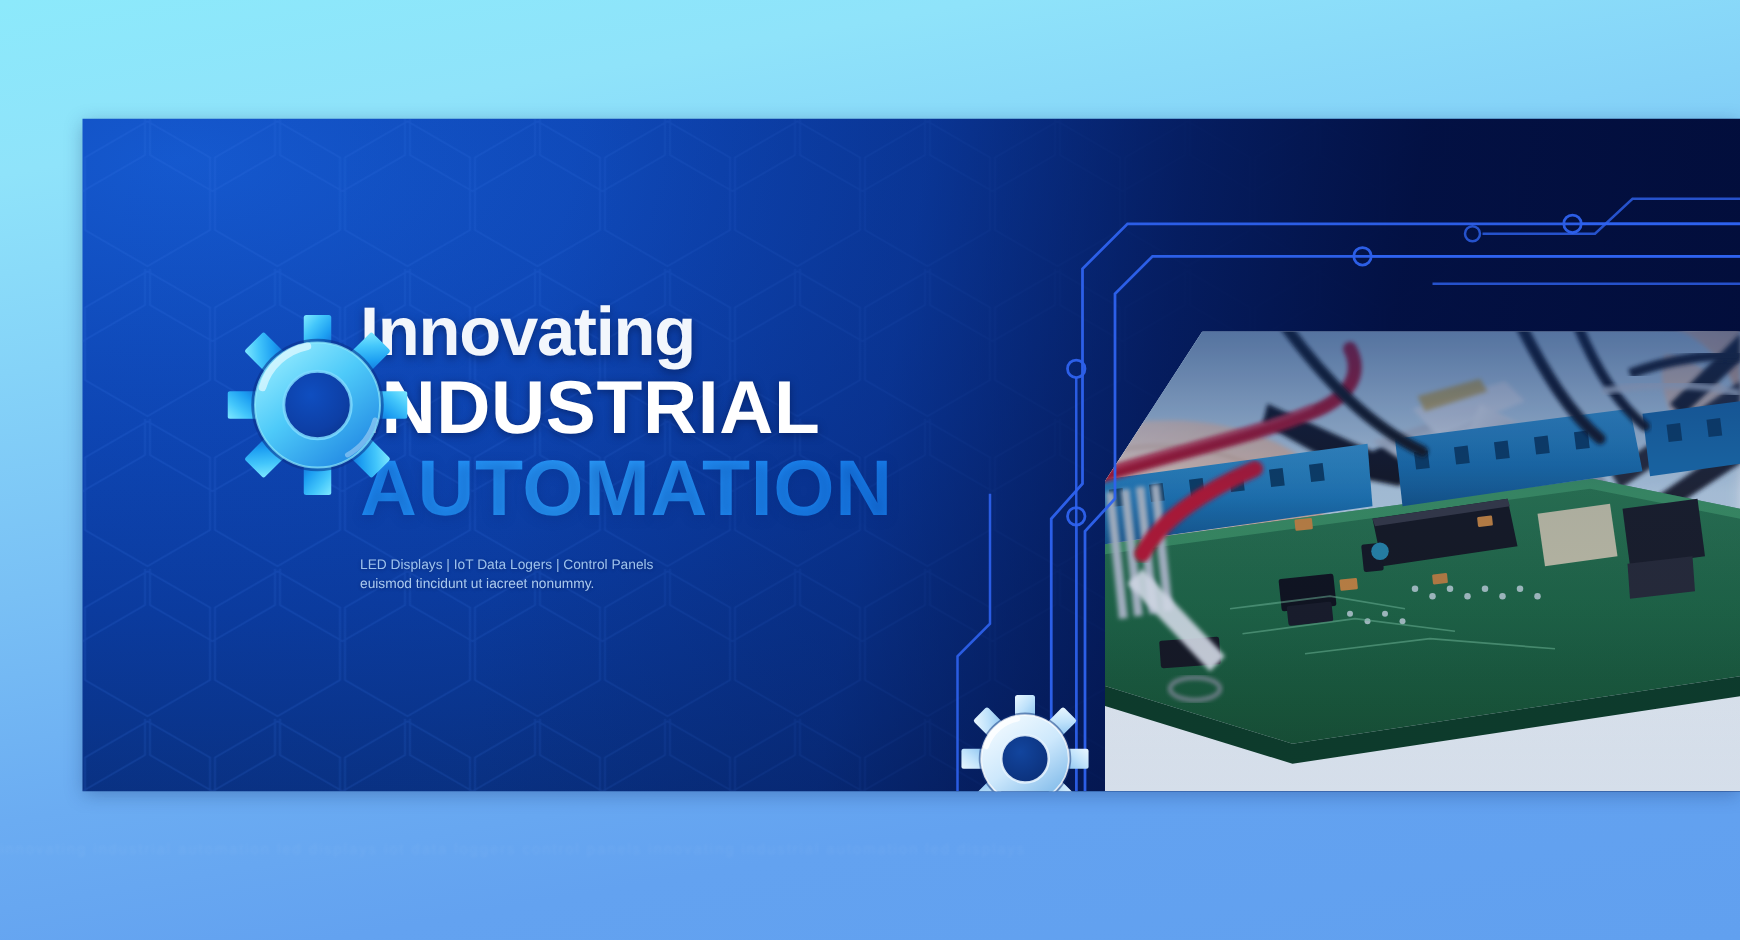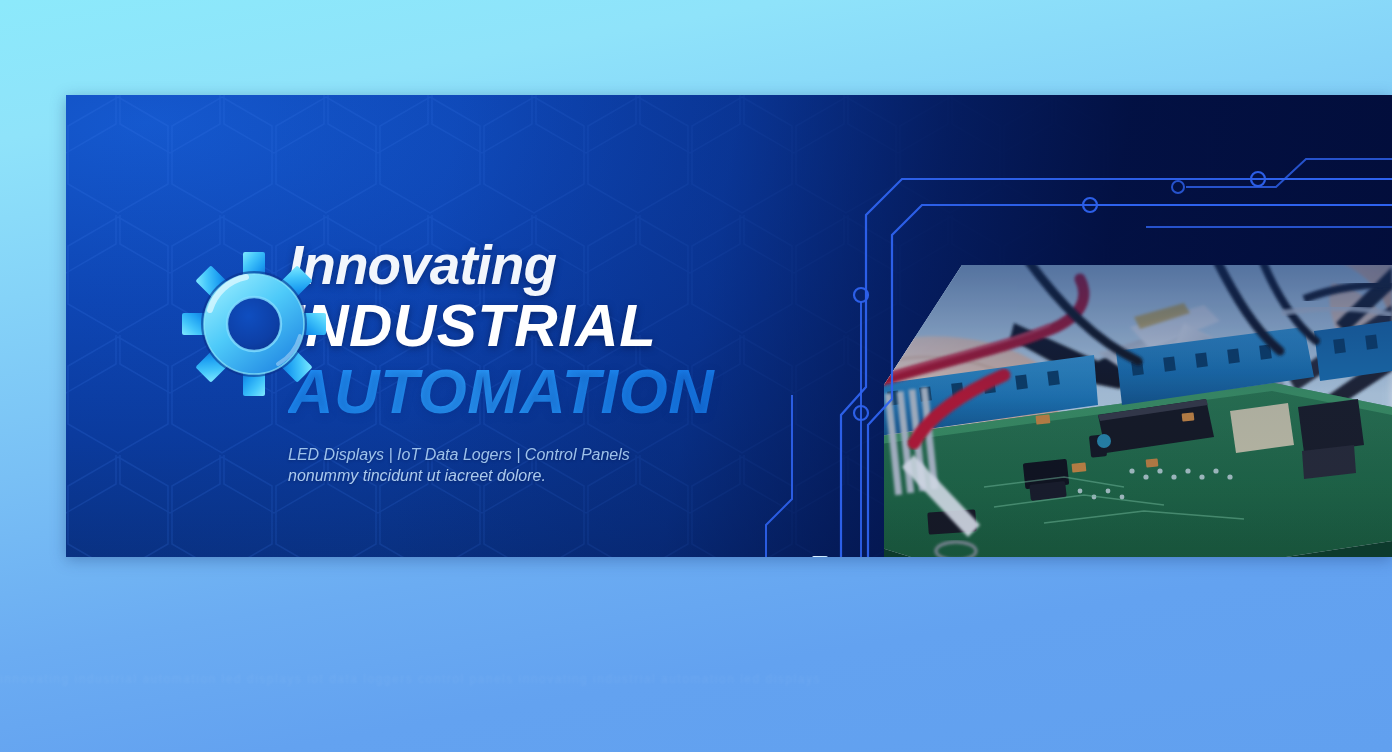--- a/index.html
+++ b/index.html
@@ -31,26 +31,25 @@
     font-size:12px; letter-spacing:1.5px; color:#ffffff;
     white-space:nowrap; overflow:hidden;
     filter:blur(1.1px);
     user-select:none;
   }
 
   
   #banner {
     position:absolute;
     left:66px; top:95px;
-    width:1326px; height:462px;
+    width:1326px; height:538px;
     overflow:hidden;
     box-shadow:0 3px 14px rgba(20,50,110,0.35);
     background:
       radial-gradient(125% 150% at 6% 6%, #1559cf 0%, #0e46b4 26%, #0b3b9e 45%, #09307f 65%, #06225e 84%, #04174a 100%);
-    font-style: italic;
   }
   
   #banner .navy-wash {
     position:absolute; inset:0;
     background:linear-gradient(100deg,
         rgba(8,62,180,0.00) 0%,
         rgba(8,55,160,0.05) 28%,
         rgba(5,32,110,0.35) 48%,
         rgba(3,18,74,0.72) 63%,
         rgba(2,13,60,0.90) 76%,
@@ -102,21 +101,21 @@
     letter-spacing:0.5px;
     color:#1f90f7;
     background:linear-gradient(95deg,#1e8ef8 0%,#2a9bfb 38%,#1b86f2 72%,#1473e4 100%);
     -webkit-background-clip:text; background-clip:text;
     -webkit-text-fill-color:transparent;
     text-shadow:0 2px 9px rgba(0,40,120,0.30);
   }
   #subtext {
     margin-top:20px;
     width:340px;
-    font-size:16px; line-height:1.30;
+    font-size:11px; line-height:1.30;
     color:#b8d6f5;
     filter:blur(0.55px);
     opacity:0.93;
     text-shadow:0 1px 3px rgba(0,20,70,0.45);
   }
   #subtext .sub-line { display:block; white-space:nowrap; }
   #subtext .sub-line:first-child { color:#a9cdf2; }
 
   
   .gear { position:absolute; pointer-events:none; }
@@ -347,21 +346,21 @@
         <circle cx="1112" cy="92" r="6"></circle>
       </g>
     </svg>
 
     <div id="textblock">
       <div class="h-line1">Innovating</div>
       <div class="h-line2">INDUSTRIAL</div>
       <div class="h-line3">AUTOMATION</div>
       <div id="subtext">
         <span class="sub-line">LED Displays | IoT Data Logers | Control Panels</span>
-        <span class="sub-line">nonummy tincidunt ut iacreet dolore.</span>
+        <span class="sub-line">euismod tincidunt ut iacreet nonummy.</span>
       </div>
     </div>
 
     <svg class="gear" id="gear-large" viewBox="0 0 144 144">
       <defs>
         <linearGradient id="gLgA" x1="0" y1="0" x2="1" y2="1">
           <stop offset="0%" stop-color="#7fe9ff"></stop>
           <stop offset="35%" stop-color="#43c6fb"></stop>
           <stop offset="70%" stop-color="#1d9ff2"></stop>
           <stop offset="100%" stop-color="#1470d8"></stop>

